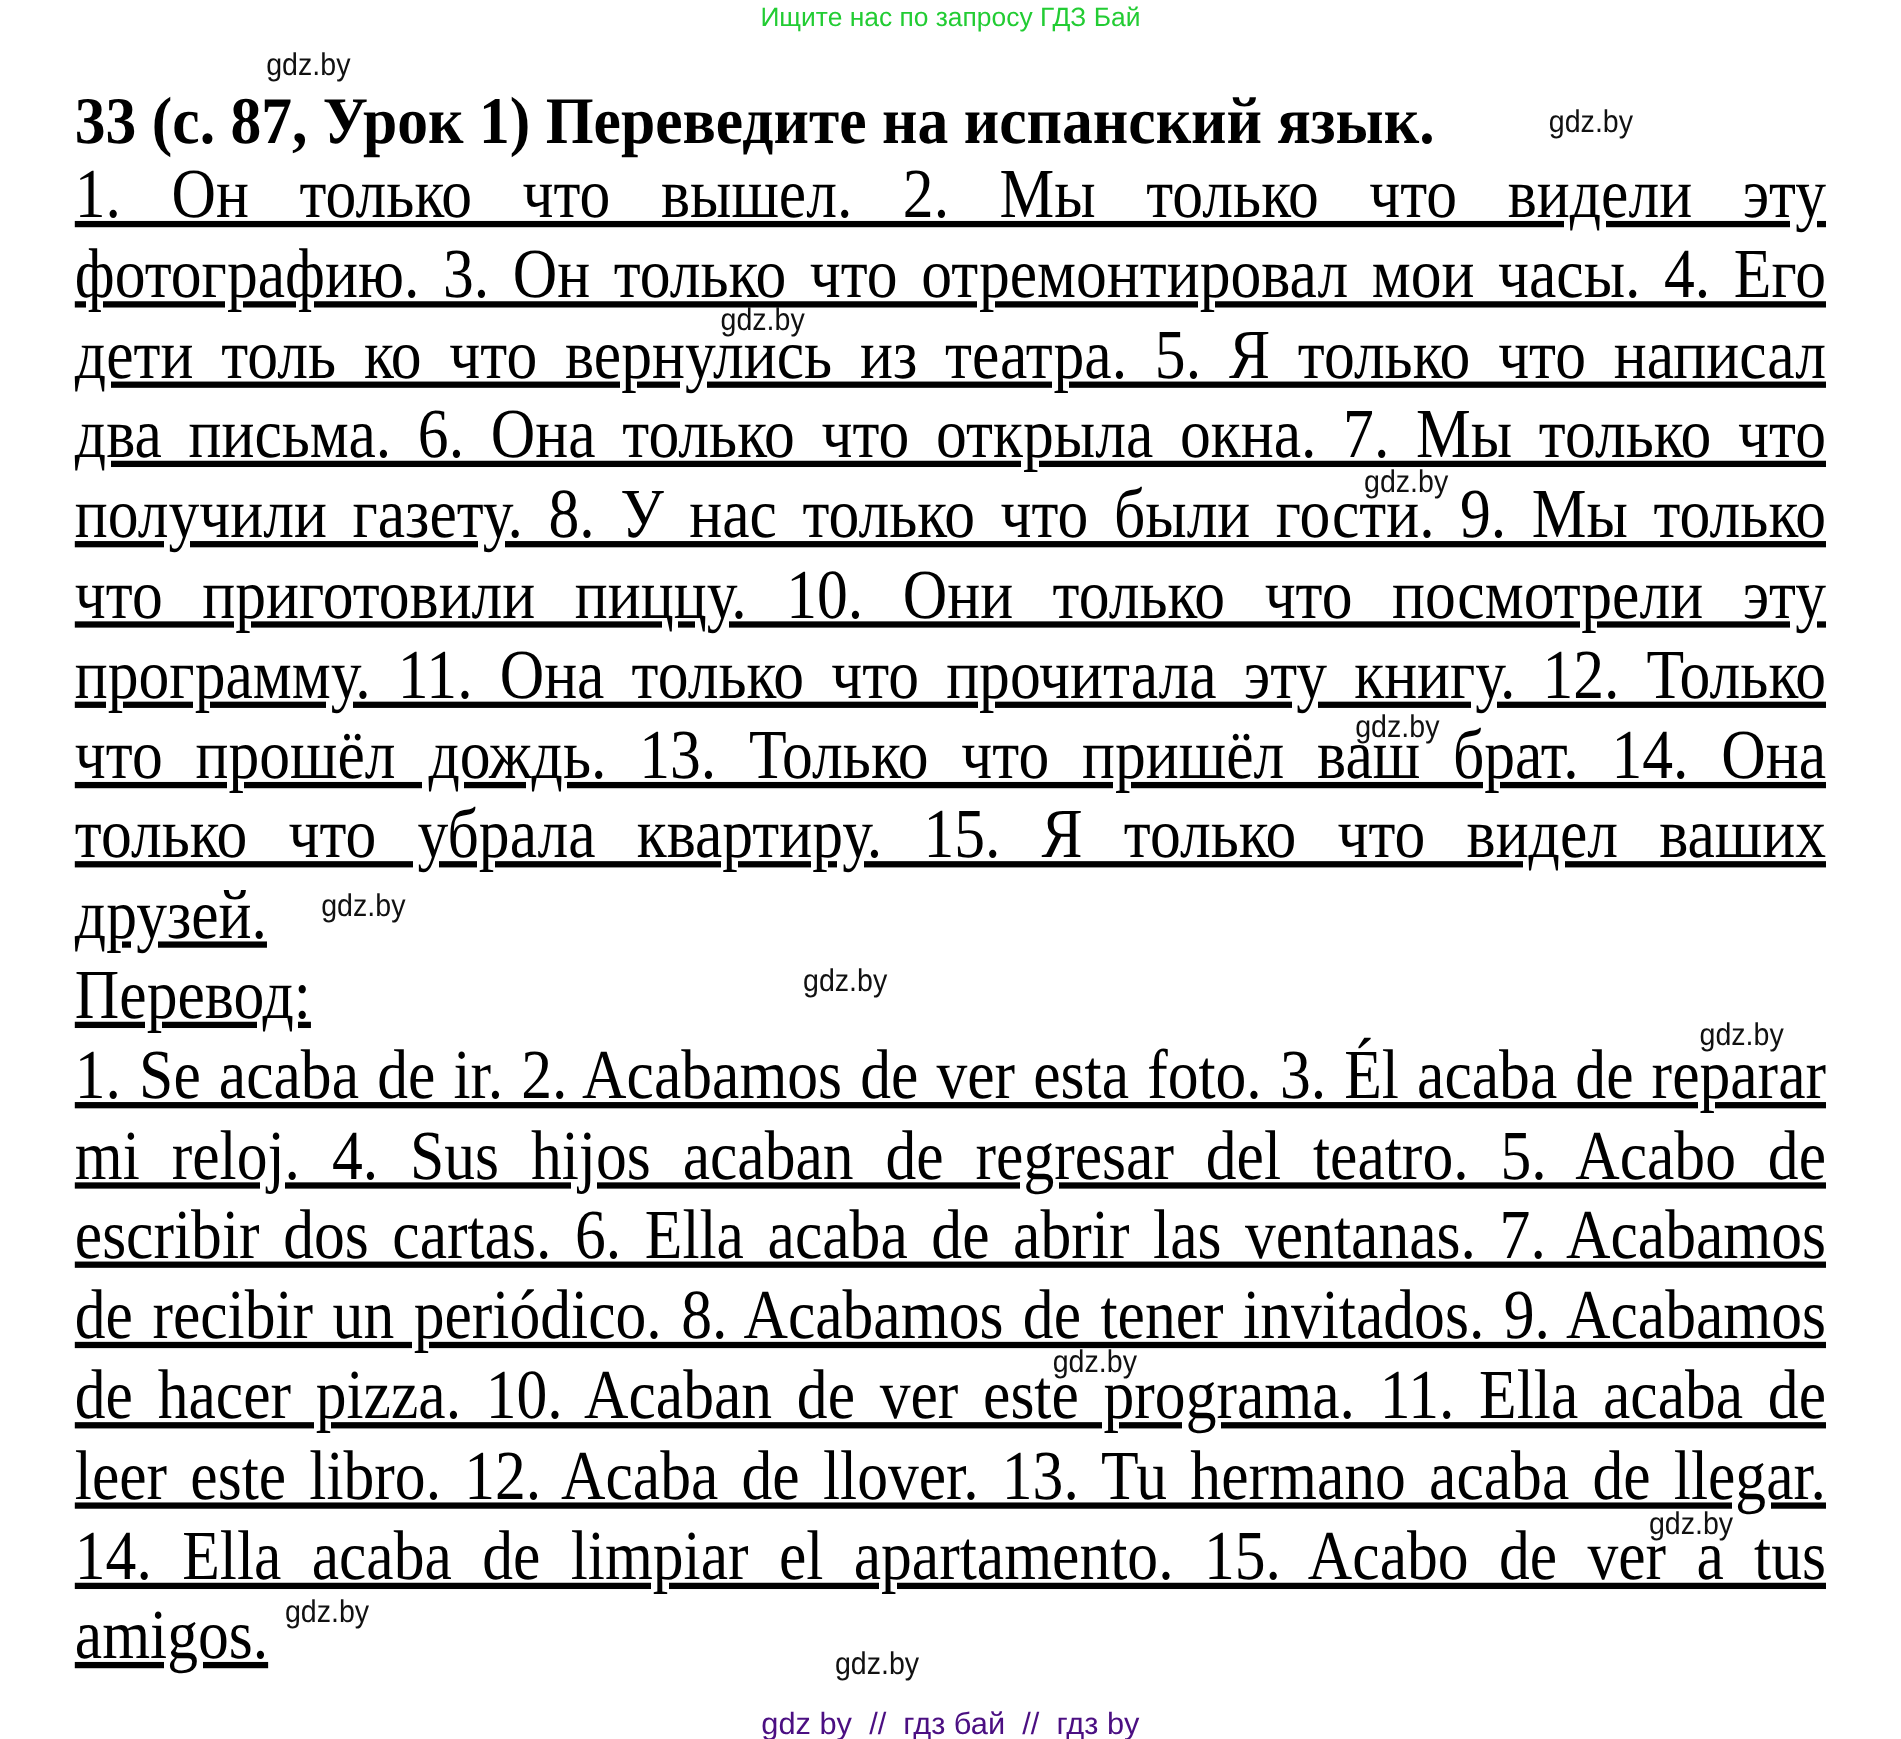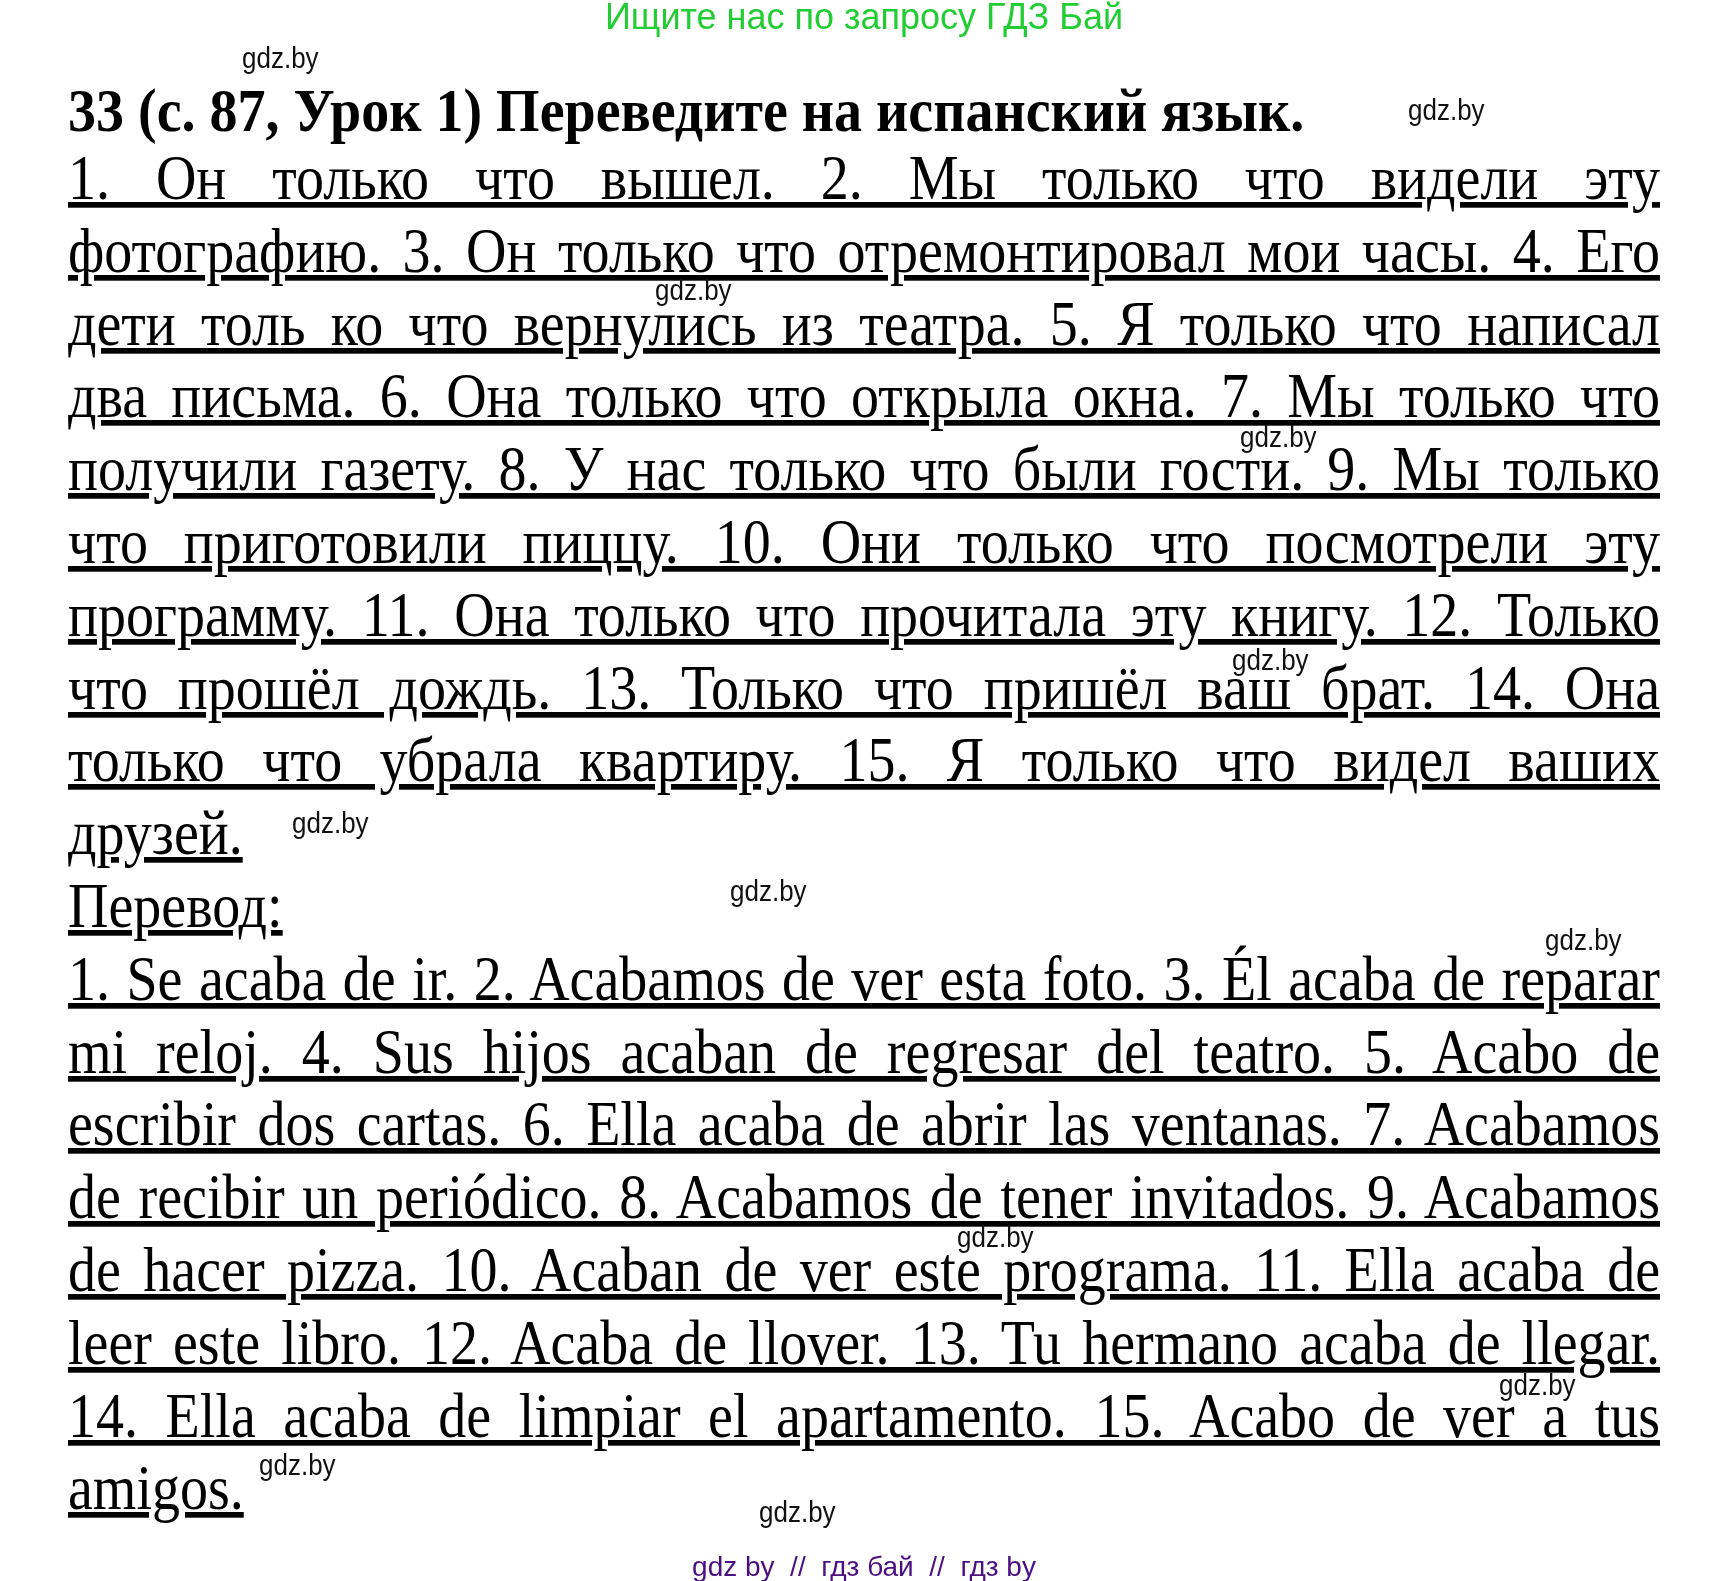--- a/index.html
+++ b/index.html
@@ -3,21 +3,21 @@
 <meta charset="utf-8">
 <style>
   html, body { margin: 0; padding: 0; background: #ffffff; }
   body {
     width: 1728px; height: 1581px; position: relative; overflow: hidden;
     font-family: "Liberation Serif", serif; color: #000;
   }
   .topbanner {
     position: absolute; left: 0; width: 1728px; top: 0; height: 34px;
     text-align: center; font-family: "Liberation Sans", sans-serif;
-    font-size: 36px; line-height: 34px; color: #22cc33;
+    font-size: 24px; line-height: 34px; color: #22cc33;
   }
   .title {
     position: absolute; left: 68px; top: 78px;
     font-weight: bold; font-size: 56px; line-height: 60px;
     transform-origin: left top; transform: scaleY(1.08);
     white-space: nowrap;
   }
   .block { position: absolute; left: 68px; width: 1592px; text-decoration: underline; }
   .line {
     height: 72.8px; line-height: 72.8px; font-size: 56px;

